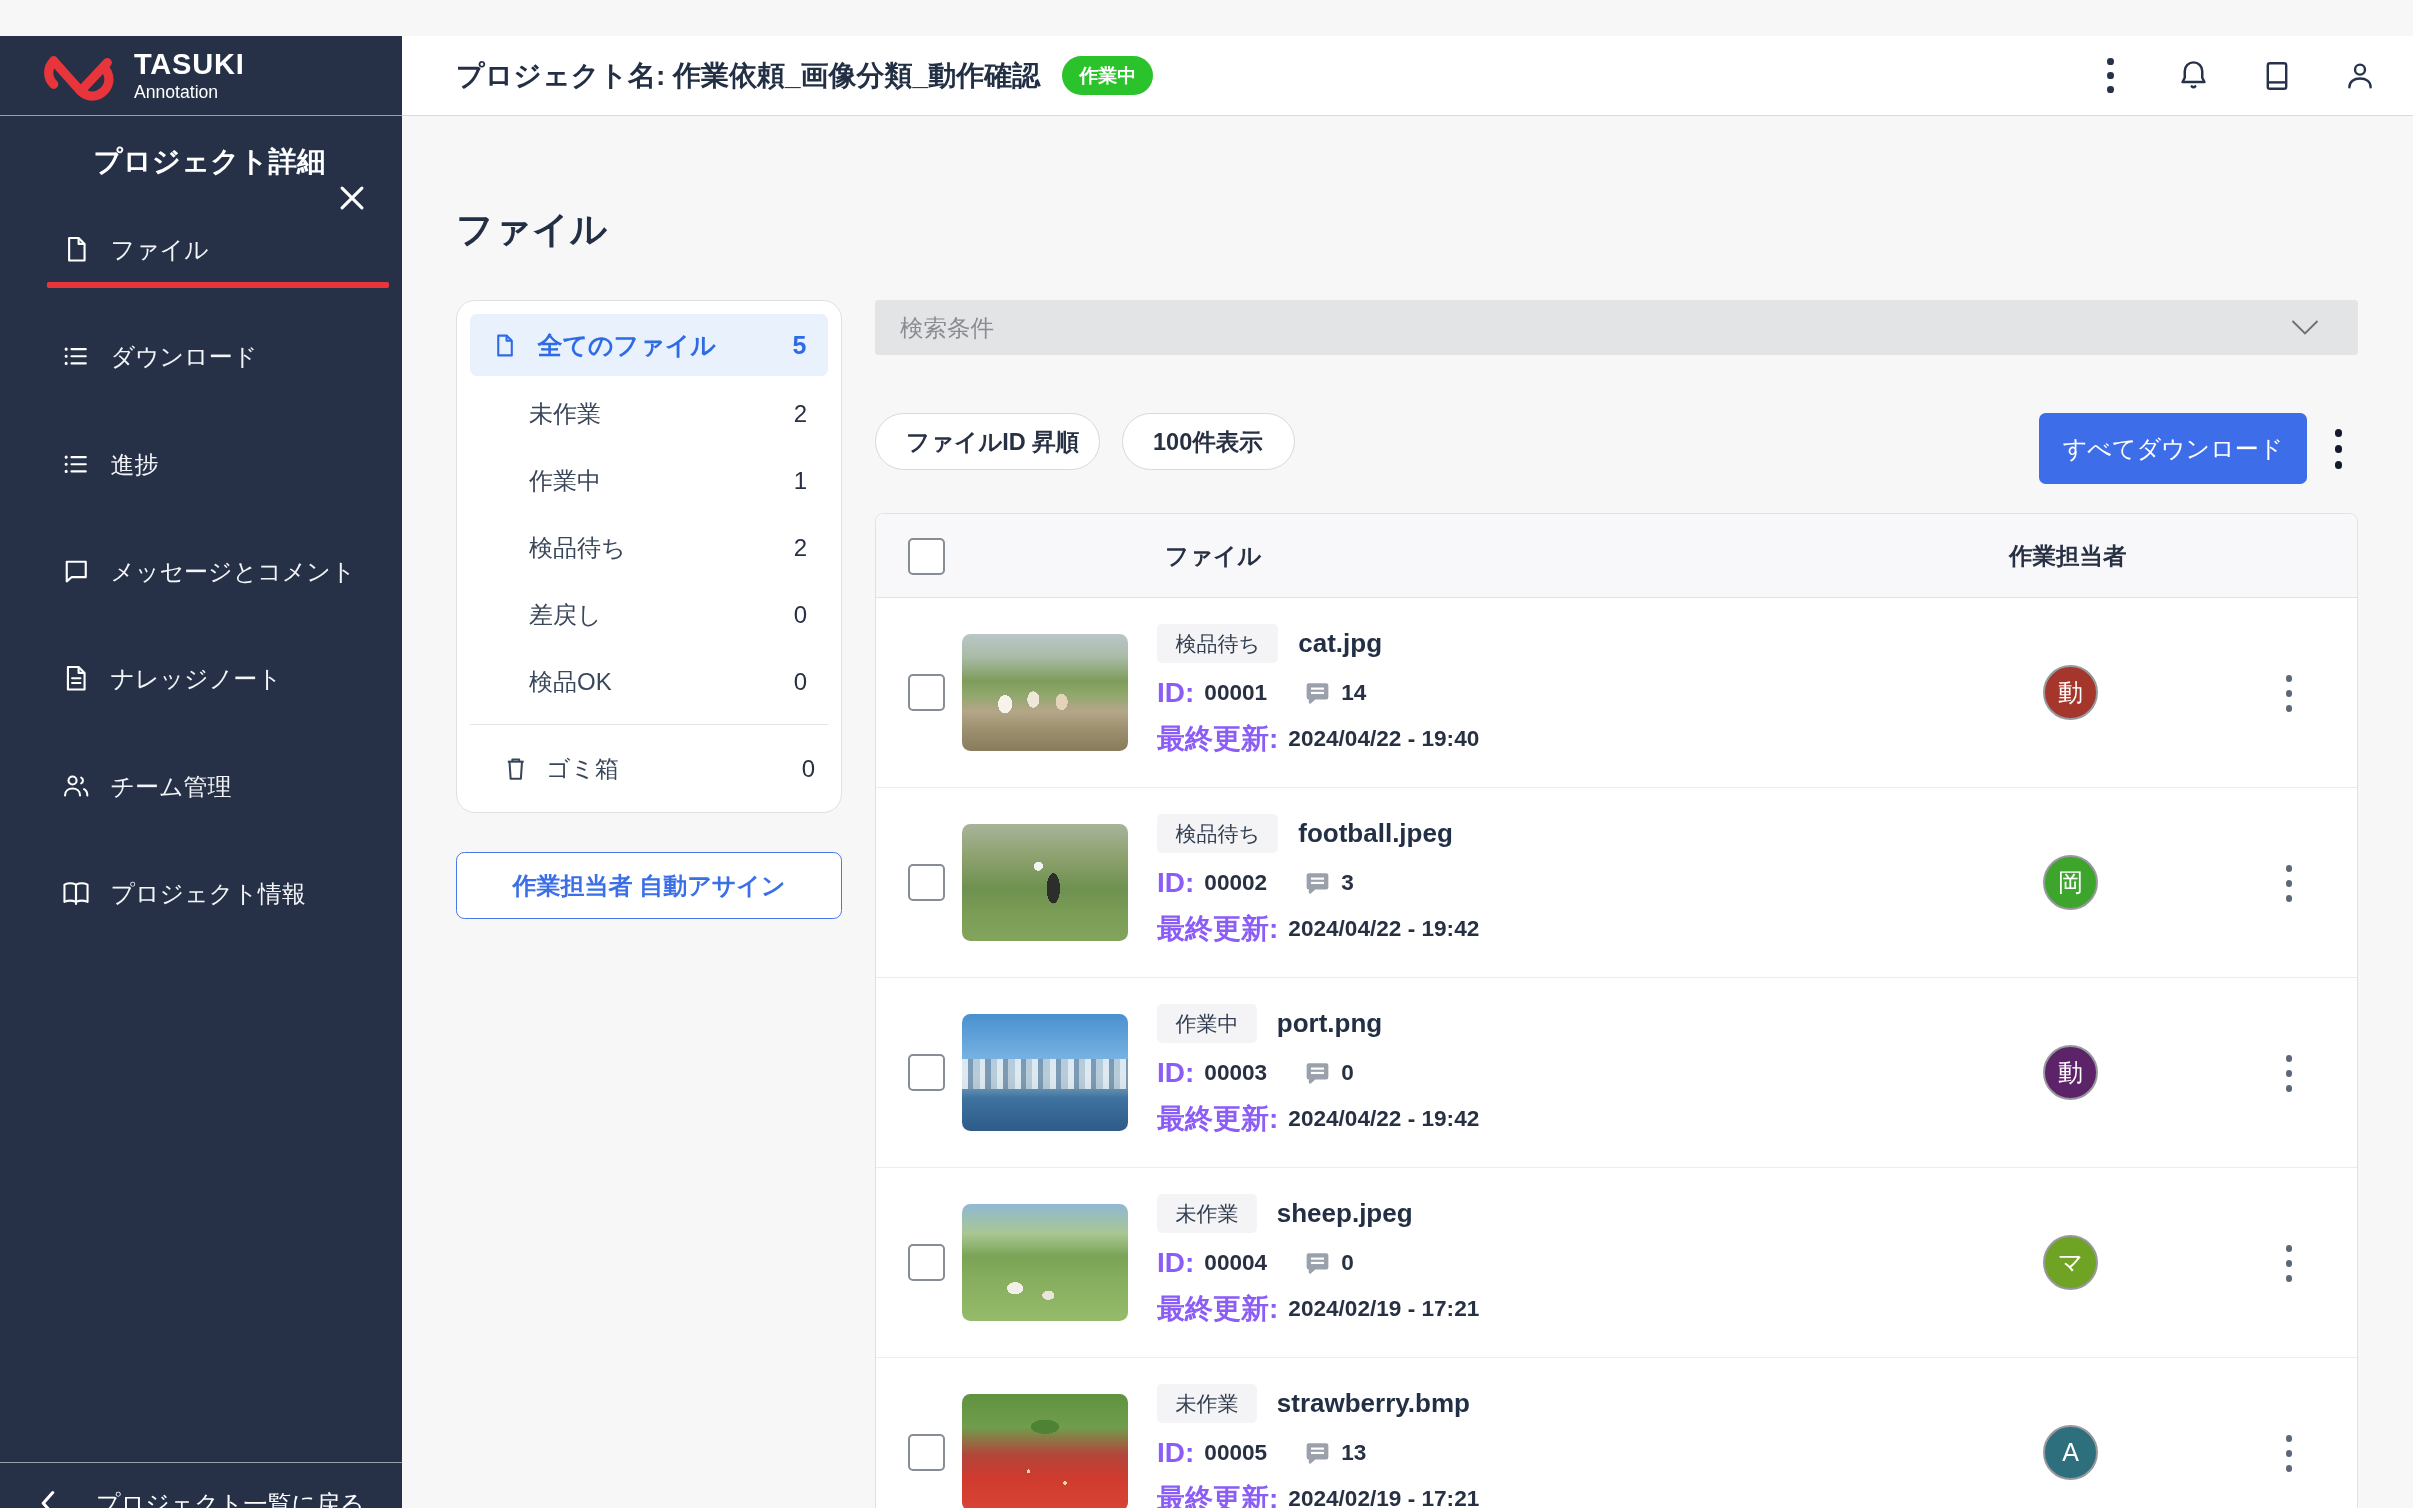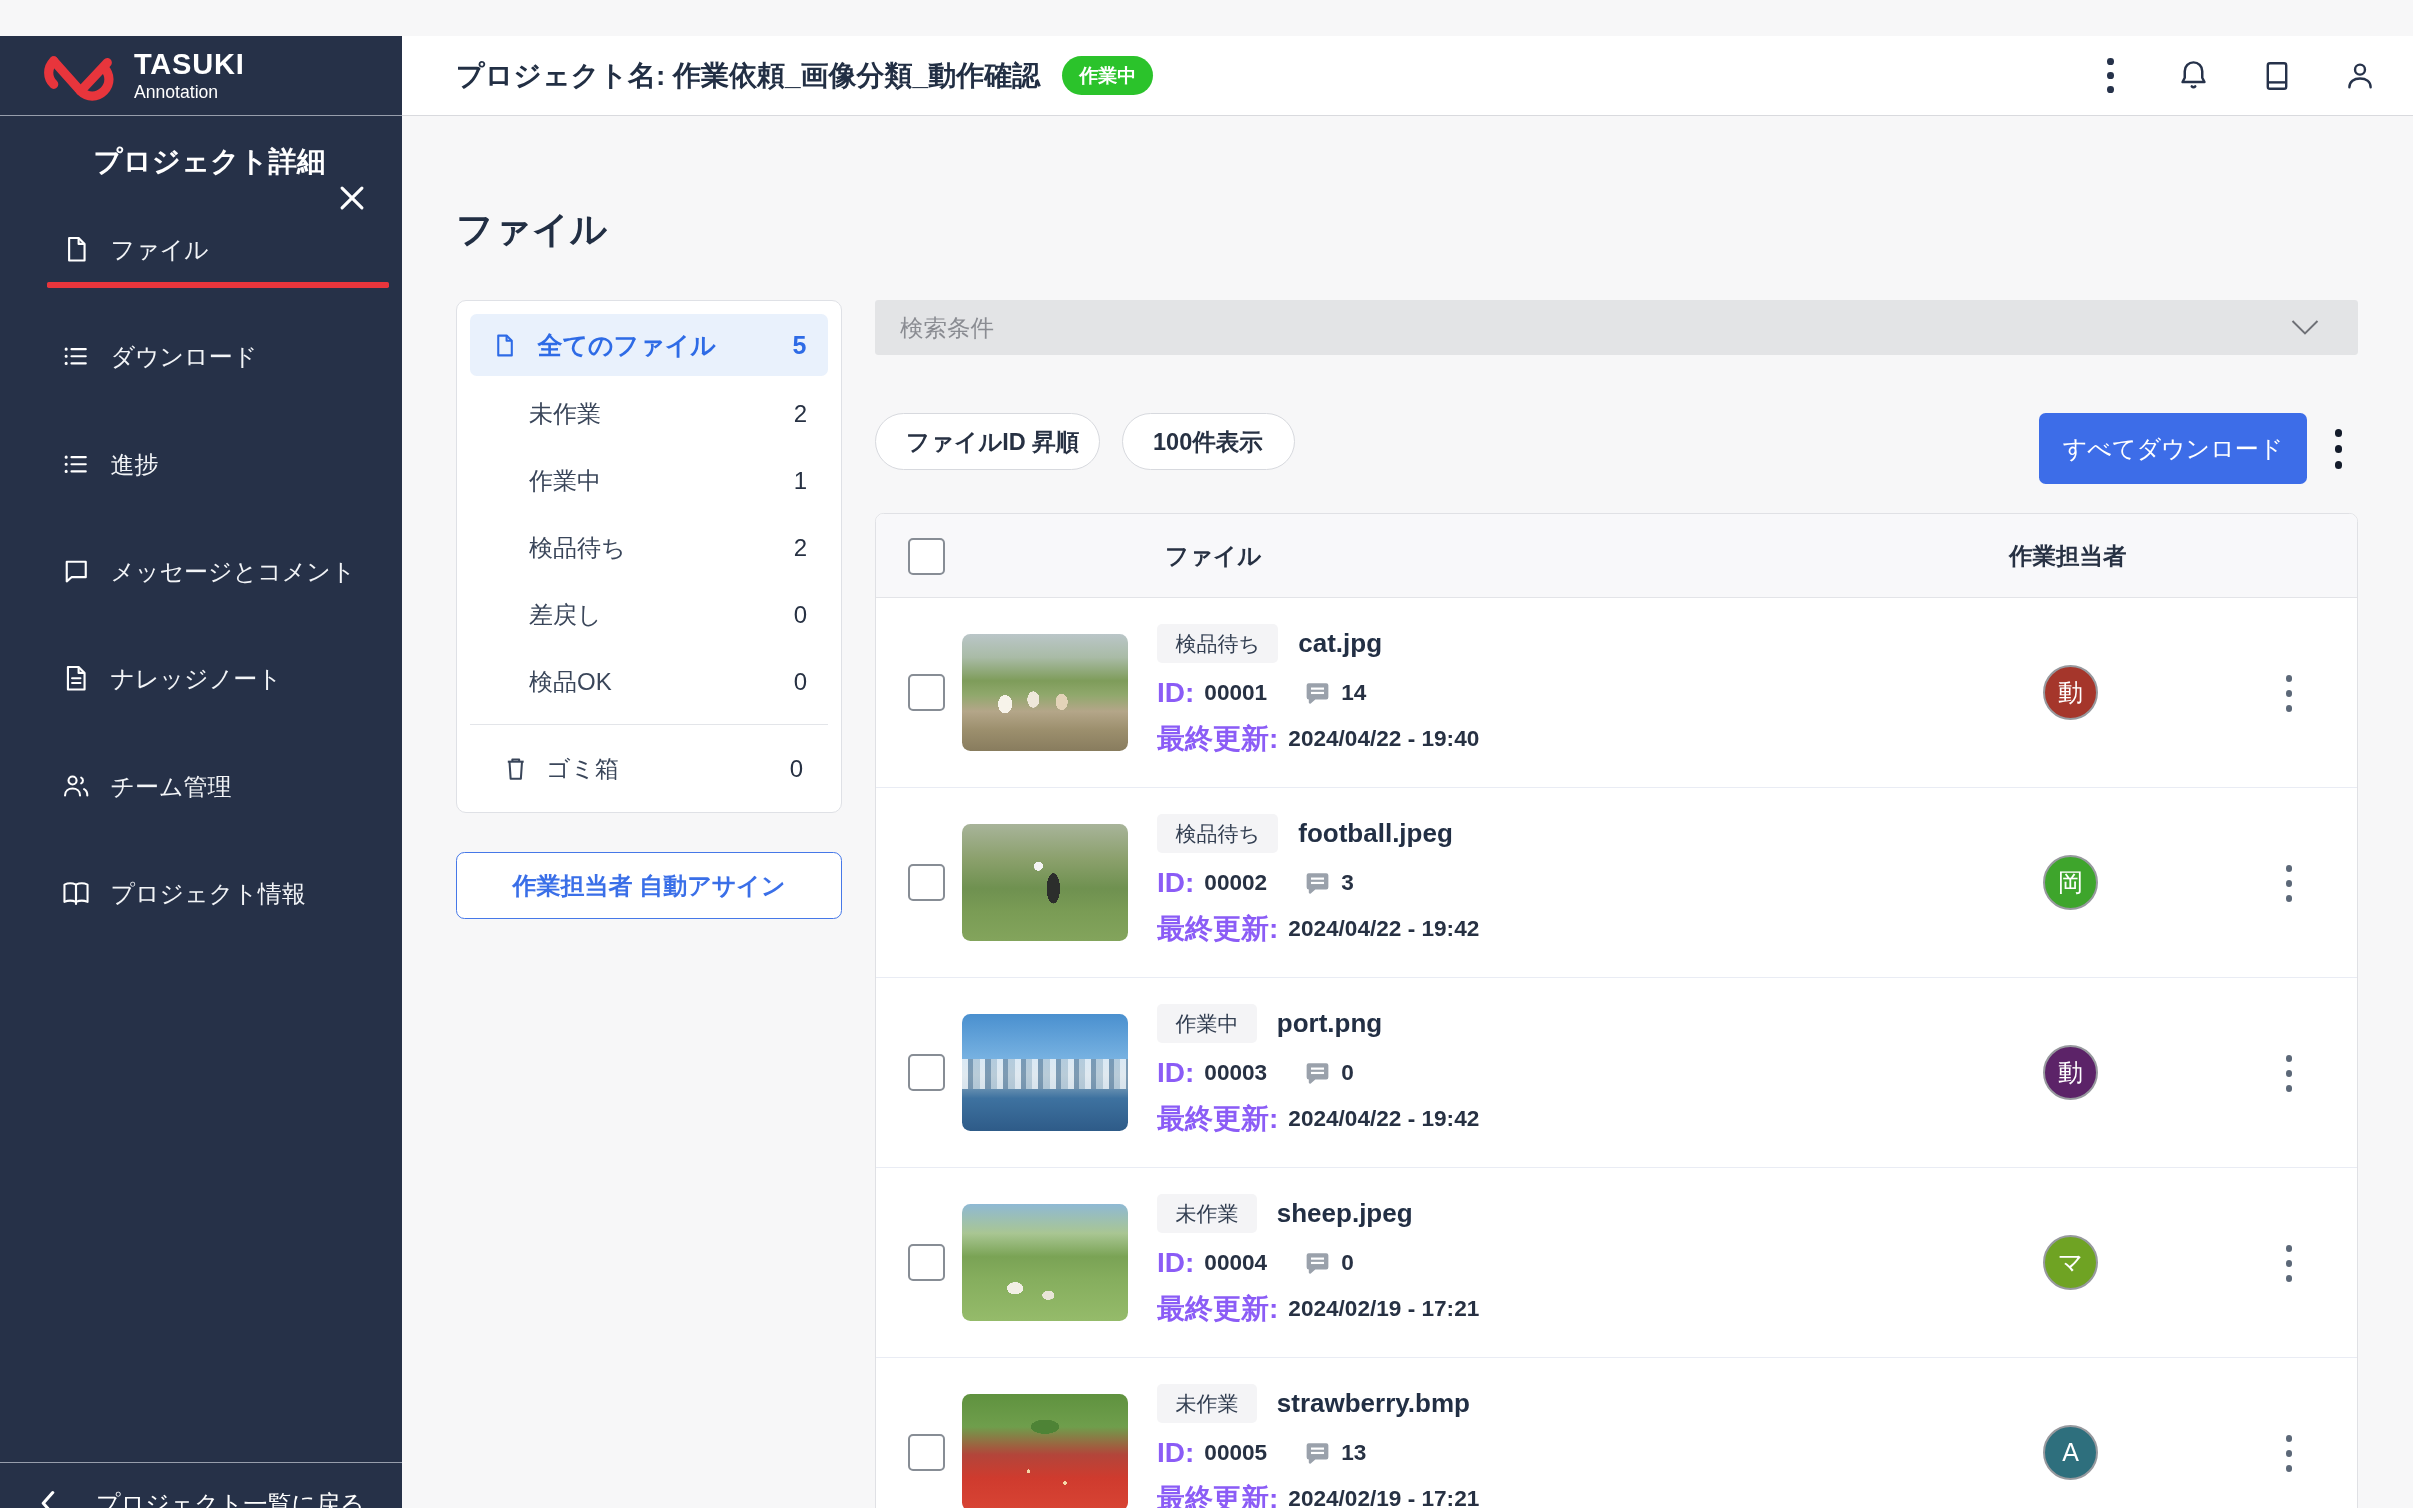--- a/index.html
+++ b/index.html
@@ -36,32 +36,32 @@
   .hicon { width:39px; height:39px; display:flex; align-items:center; justify-content:center; cursor:pointer; }
   .kebab-v { display:flex; flex-direction:column; gap:7.5px; align-items:center; }
   .kebab-v i { width:6.7px; height:6.7px; border-radius:50%; background:#26324A; display:block; }
 
   
   #main { position:absolute; left:402px; top:80px; width:2011px; height:1428px; background:#F7F7F8; overflow:hidden; }
   .page-heading { position:absolute; left:54px; top:89px; font-size:37px; font-weight:bold; color:#222F44; }
 
   
   .filter-card { position:absolute; left:54px; top:184px; width:386px; height:513px; background:#fff;
-    border:0.8px solid #DFE1E6; border-radius:10px;text-align:center; }
+    border:0.8px solid #DFE1E6; border-radius:19px;text-align:center; }
   .filter-selected { position:absolute; left:13.4px; top:13.4px; width:358px; height:62px; background:#E9F1FC;
     border-radius:6.7px; display:flex; align-items:center; padding:0 22px; cursor:pointer; }
   .filter-selected .flabel { color:#2E6BE6; font-size:25px; font-weight:bold; margin-left:20px; }
   .filter-selected .fcount { margin-left:auto; color:#2E6BE6; font-size:25px; font-weight:bold; }
   .filter-row { position:absolute; left:0; width:385px; height:67px; display:flex; align-items:center;
     padding-left:72px; padding-right:35px; cursor:pointer; }
   .filter-row .flabel { color:#3A465A; font-size:24px; }
   .filter-row .fcount { margin-left:auto; color:#273143; font-size:24px; }
   .filter-divider { position:absolute; left:13.4px; top:423px; width:358px; height:0.8px; background:#E3E5E9; }
   .trash-row { position:absolute; left:0; top:434px; width:385px; height:67px; display:flex; align-items:center;
-    padding-left:47px; padding-right:39px; cursor:pointer; }
+    padding-left:47px; padding-right:27px; cursor:pointer; }
   .trash-row .flabel { color:#3A465A; font-size:24px; margin-left:18.4px; }
   .trash-row .fcount { margin-left:auto; color:#273143; font-size:24px; }
 
   .assign-btn { position:absolute; left:54px; top:736px; width:386px; height:67px; background:#fff;
     border:1.7px solid #4678E8; border-radius:8.4px; color:#3A6FE8; font-size:24px; font-weight:600;
     display:flex; align-items:center; justify-content:center; cursor:pointer; }
 
   
   .search-bar { position:absolute; left:473px; top:184px; width:1483px; height:55px; background:#E3E4E6;
     border-radius:3.4px; display:flex; align-items:center; padding:0 25px; cursor:pointer; }

